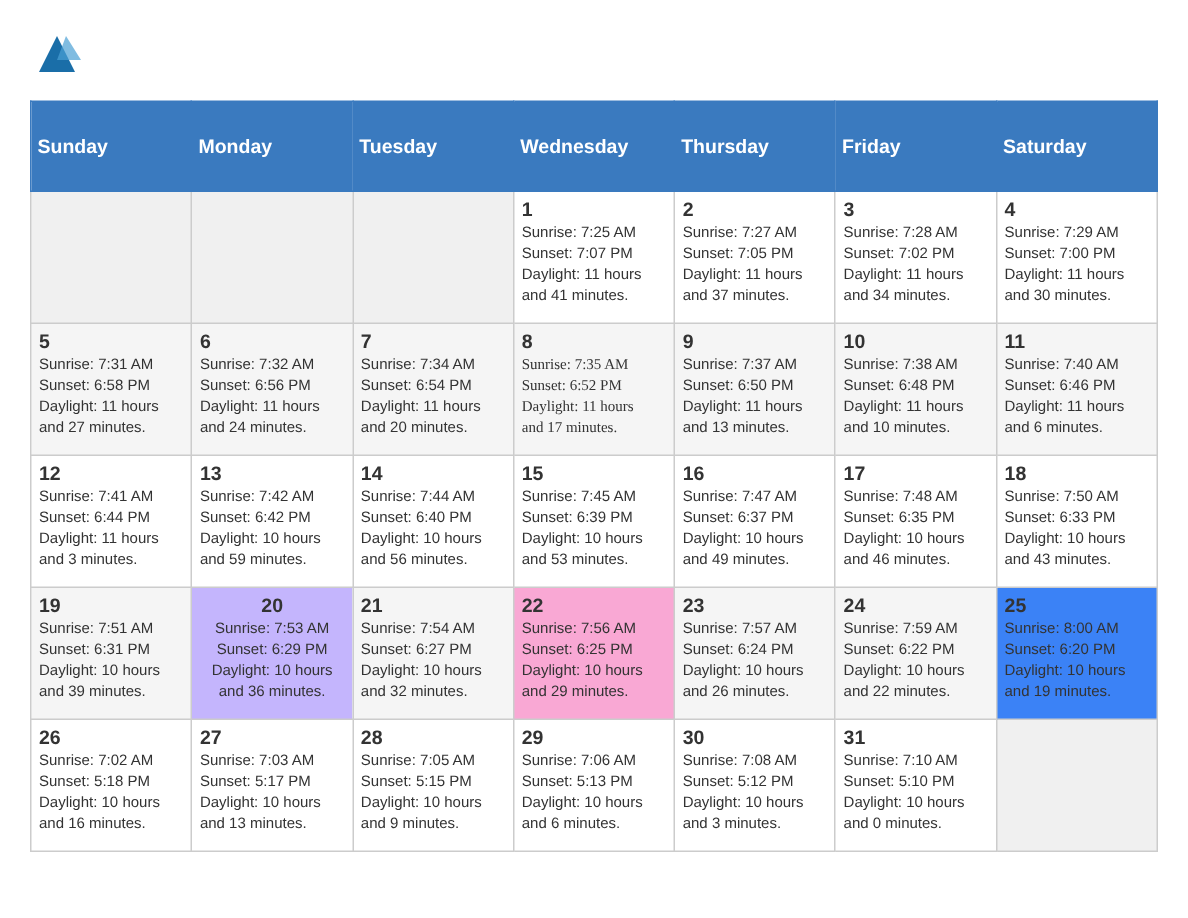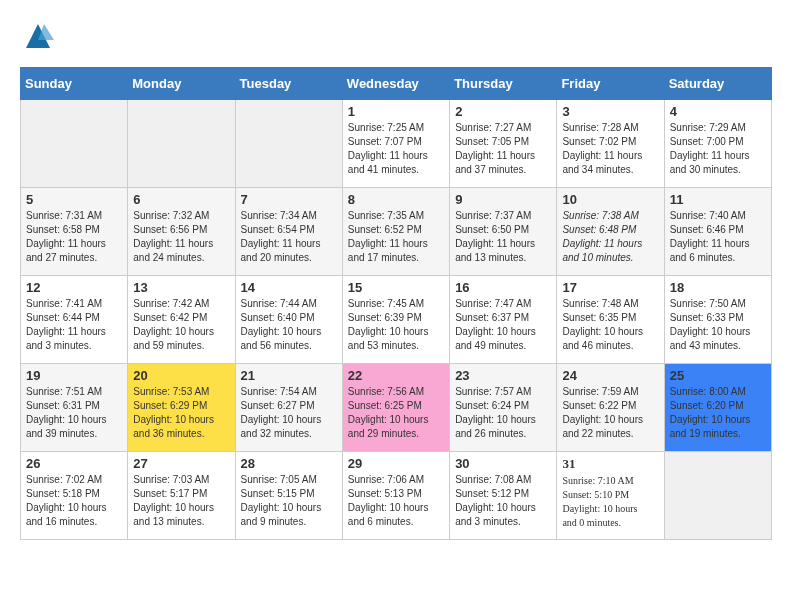--- a/index.html
+++ b/index.html
@@ -48,21 +48,21 @@
       color: #333;
     }
     .calendar {
       width: 100%;
       border-collapse: collapse;
       table-layout: fixed;
     }
     .calendar th {
       background-color: #3a7abf;
       color: #fff;
-      padding: 8px 4px;
+      padding: 22px 4px;
       font-size: 13px;
       font-weight: bold;
       text-align: left;
       border: 1px solid #3a7abf;
     }
     .calendar td {
       vertical-align: top;
       border: 1px solid #ccc;
       padding: 4px 5px;
       height: 88px;
@@ -173,35 +173,35 @@
         </td>
         <td style="background: rgb(245, 245, 245);">
           <span class="day-number">7</span>
           <div class="day-info" style="white-space: pre-line;">Sunrise: 7:34 AM
 Sunset: 6:54 PM
 Daylight: 11 hours
 and 20 minutes.</div>
         </td>
         <td style="background: rgb(245, 245, 245);">
           <span class="day-number">8</span>
-          <div class="day-info" style="white-space: pre-line;">Sunrise: 7:35 AM
+          <div class="day-info" style="white-space: pre-line; font-family: Liberation Serif, serif;">Sunrise: 7:35 AM
 Sunset: 6:52 PM
 Daylight: 11 hours
 and 17 minutes.</div>
         </td>
         <td style="background: rgb(245, 245, 245);">
           <span class="day-number">9</span>
           <div class="day-info" style="white-space: pre-line;">Sunrise: 7:37 AM
 Sunset: 6:50 PM
 Daylight: 11 hours
 and 13 minutes.</div>
         </td>
         <td style="background: rgb(245, 245, 245);">
           <span class="day-number">10</span>
-          <div class="day-info" style="white-space: pre-line; font-style: italic;">Sunrise: 7:38 AM
+          <div class="day-info" style="white-space: pre-line;">Sunrise: 7:38 AM
 Sunset: 6:48 PM
 Daylight: 11 hours
 and 10 minutes.</div>
         </td>
         <td style="background: rgb(245, 245, 245);">
           <span class="day-number">11</span>
           <div class="day-info" style="white-space: pre-line;">Sunrise: 7:40 AM
 Sunset: 6:46 PM
 Daylight: 11 hours
 and 6 minutes.</div>
@@ -259,21 +259,21 @@
         </td>
       </tr>
       <tr>
         <td style="background: rgb(245, 245, 245);">
           <span class="day-number">19</span>
           <div class="day-info" style="white-space: pre-line;">Sunrise: 7:51 AM
 Sunset: 6:31 PM
 Daylight: 10 hours
 and 39 minutes.</div>
         </td>
-        <td style="background: #fde047;">
+        <td style="background: #c4b5fd; text-align: center;">
           <span class="day-number">20</span>
           <div class="day-info" style="white-space: pre-line;">Sunrise: 7:53 AM
 Sunset: 6:29 PM
 Daylight: 10 hours
 and 36 minutes.</div>
         </td>
         <td style="background: rgb(245, 245, 245);">
           <span class="day-number">21</span>
           <div class="day-info" style="white-space: pre-line;">Sunrise: 7:54 AM
 Sunset: 6:27 PM
@@ -338,21 +338,21 @@
 Daylight: 10 hours
 and 6 minutes.</div>
         </td>
         <td style="background: rgb(255, 255, 255);">
           <span class="day-number">30</span>
           <div class="day-info" style="white-space: pre-line;">Sunrise: 7:08 AM
 Sunset: 5:12 PM
 Daylight: 10 hours
 and 3 minutes.</div>
         </td>
-        <td style="background: rgb(255, 255, 255); font-family: Liberation Serif, serif;">
+        <td style="background: rgb(255, 255, 255);">
           <span class="day-number">31</span>
           <div class="day-info" style="white-space: pre-line;">Sunrise: 7:10 AM
 Sunset: 5:10 PM
 Daylight: 10 hours
 and 0 minutes.</div>
         </td>
         <td class="empty"></td>
       </tr>
     </tbody>
 </table>

